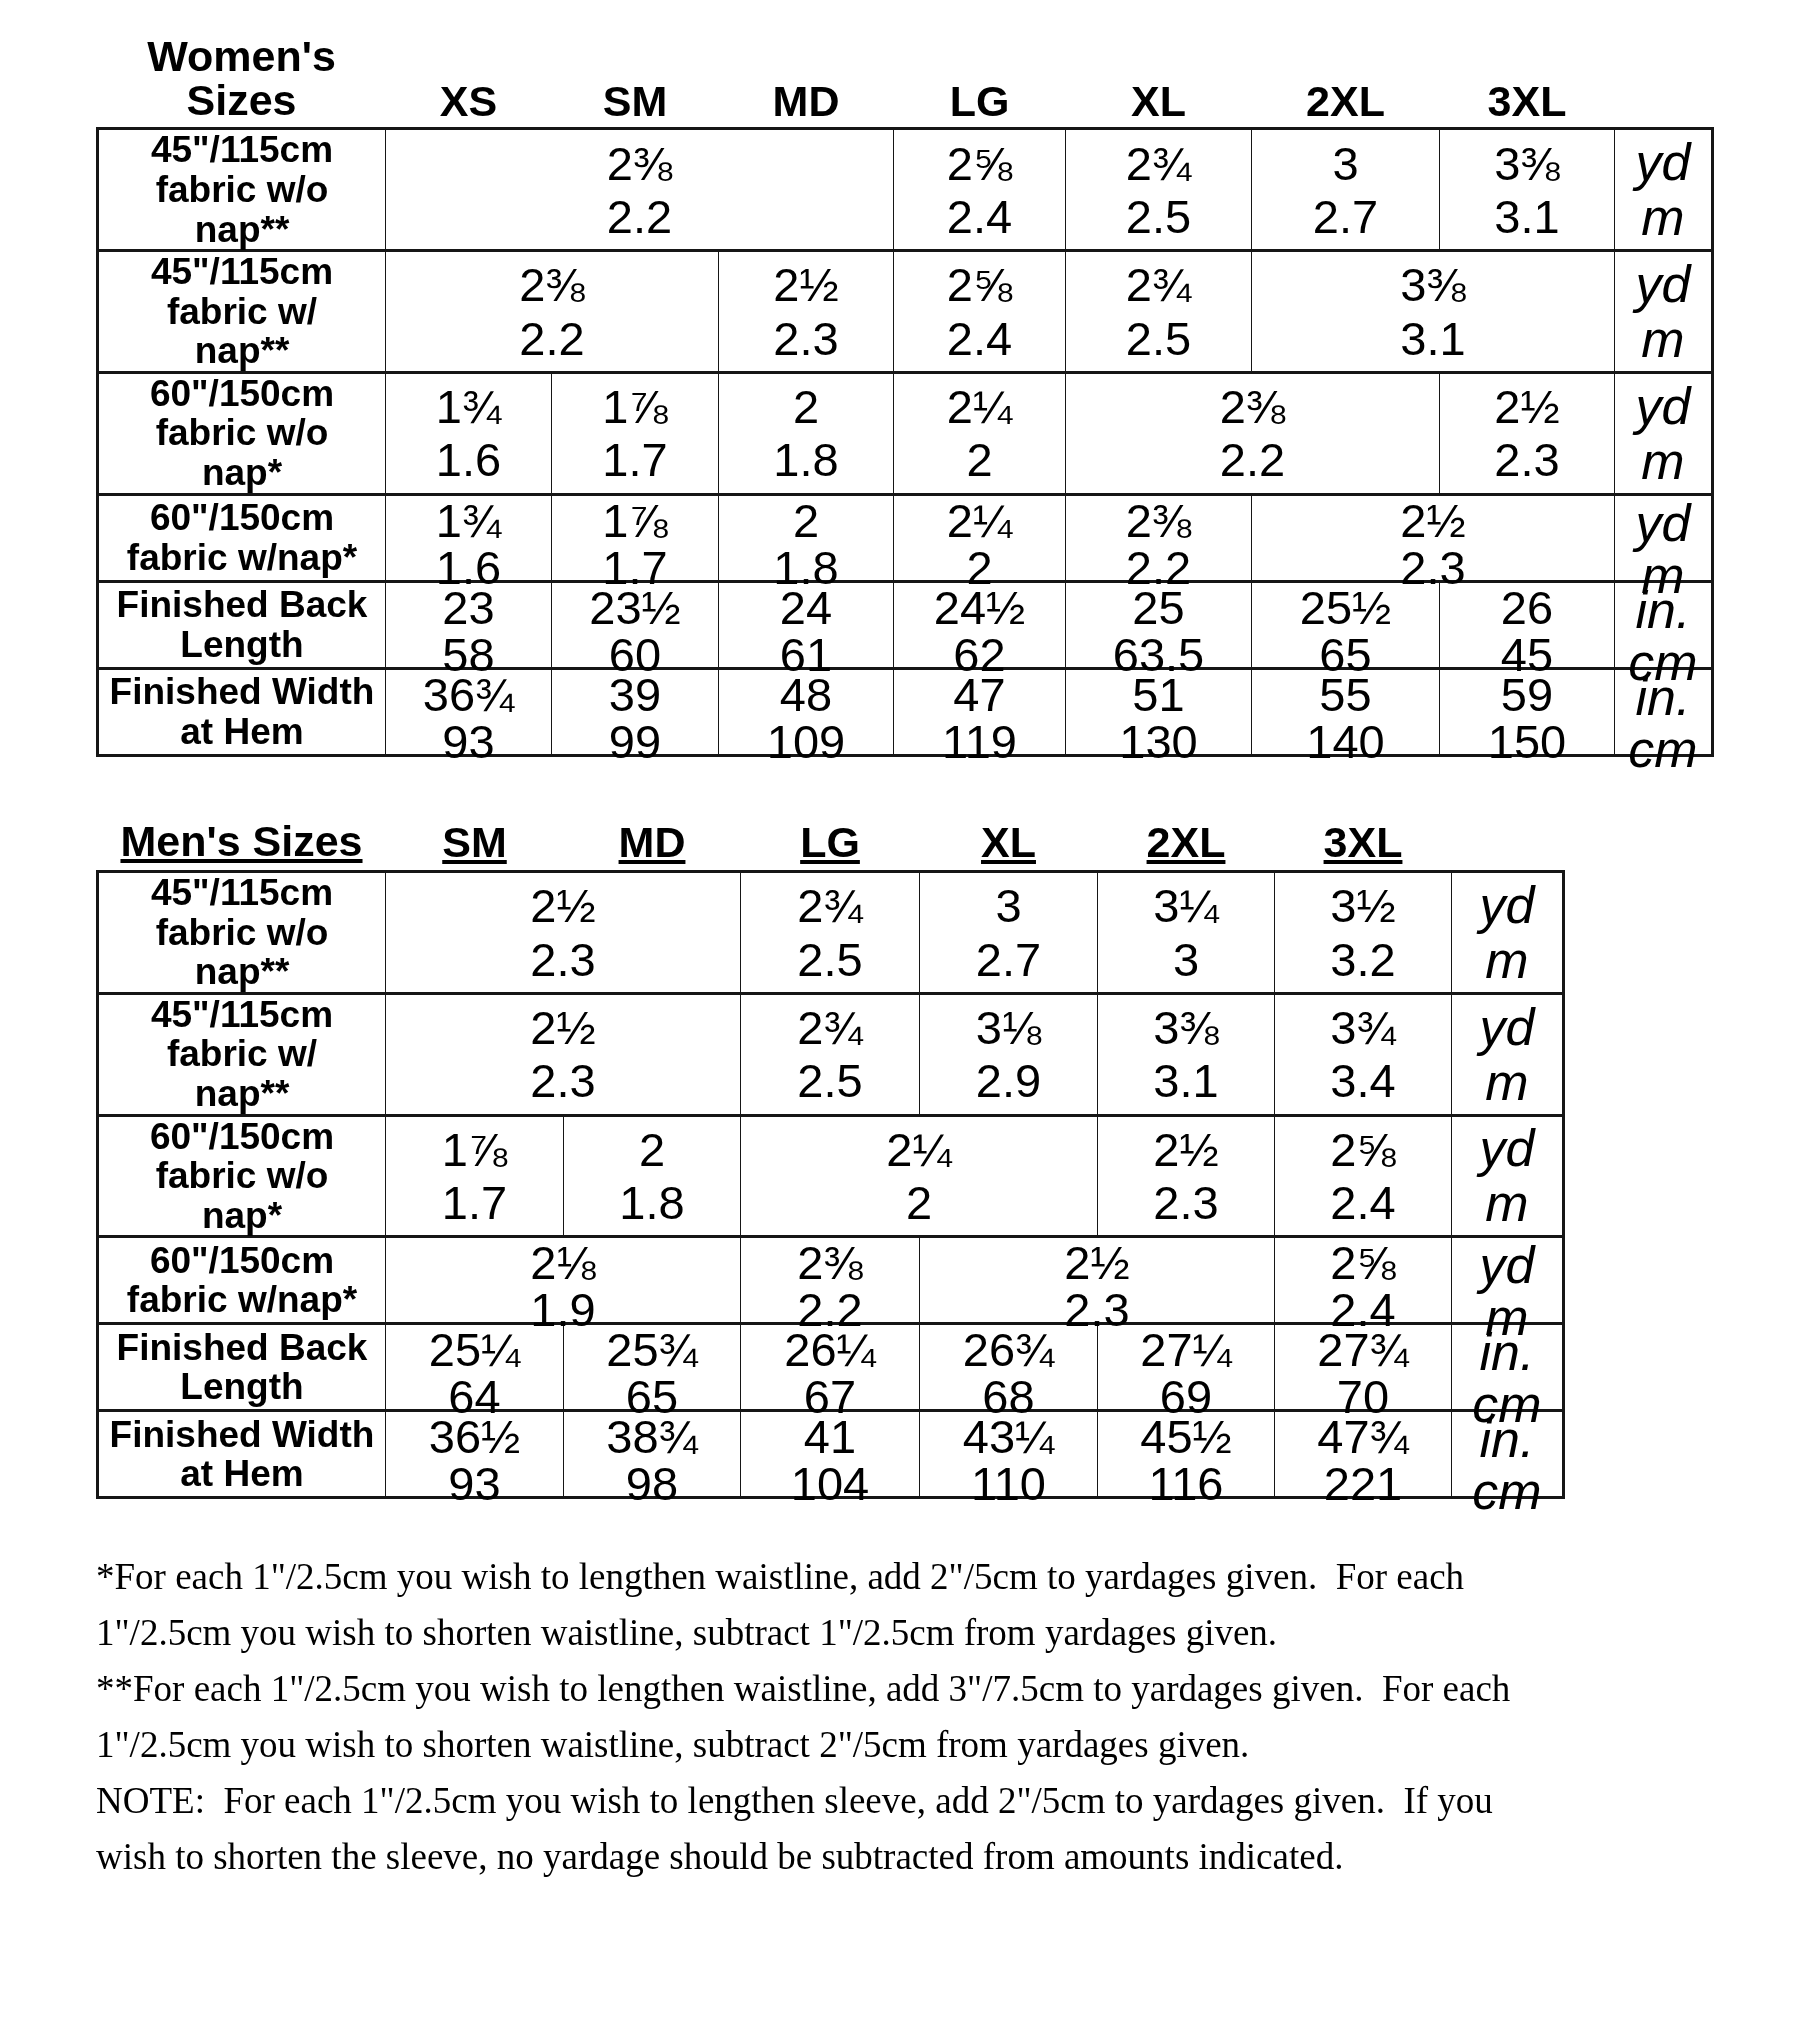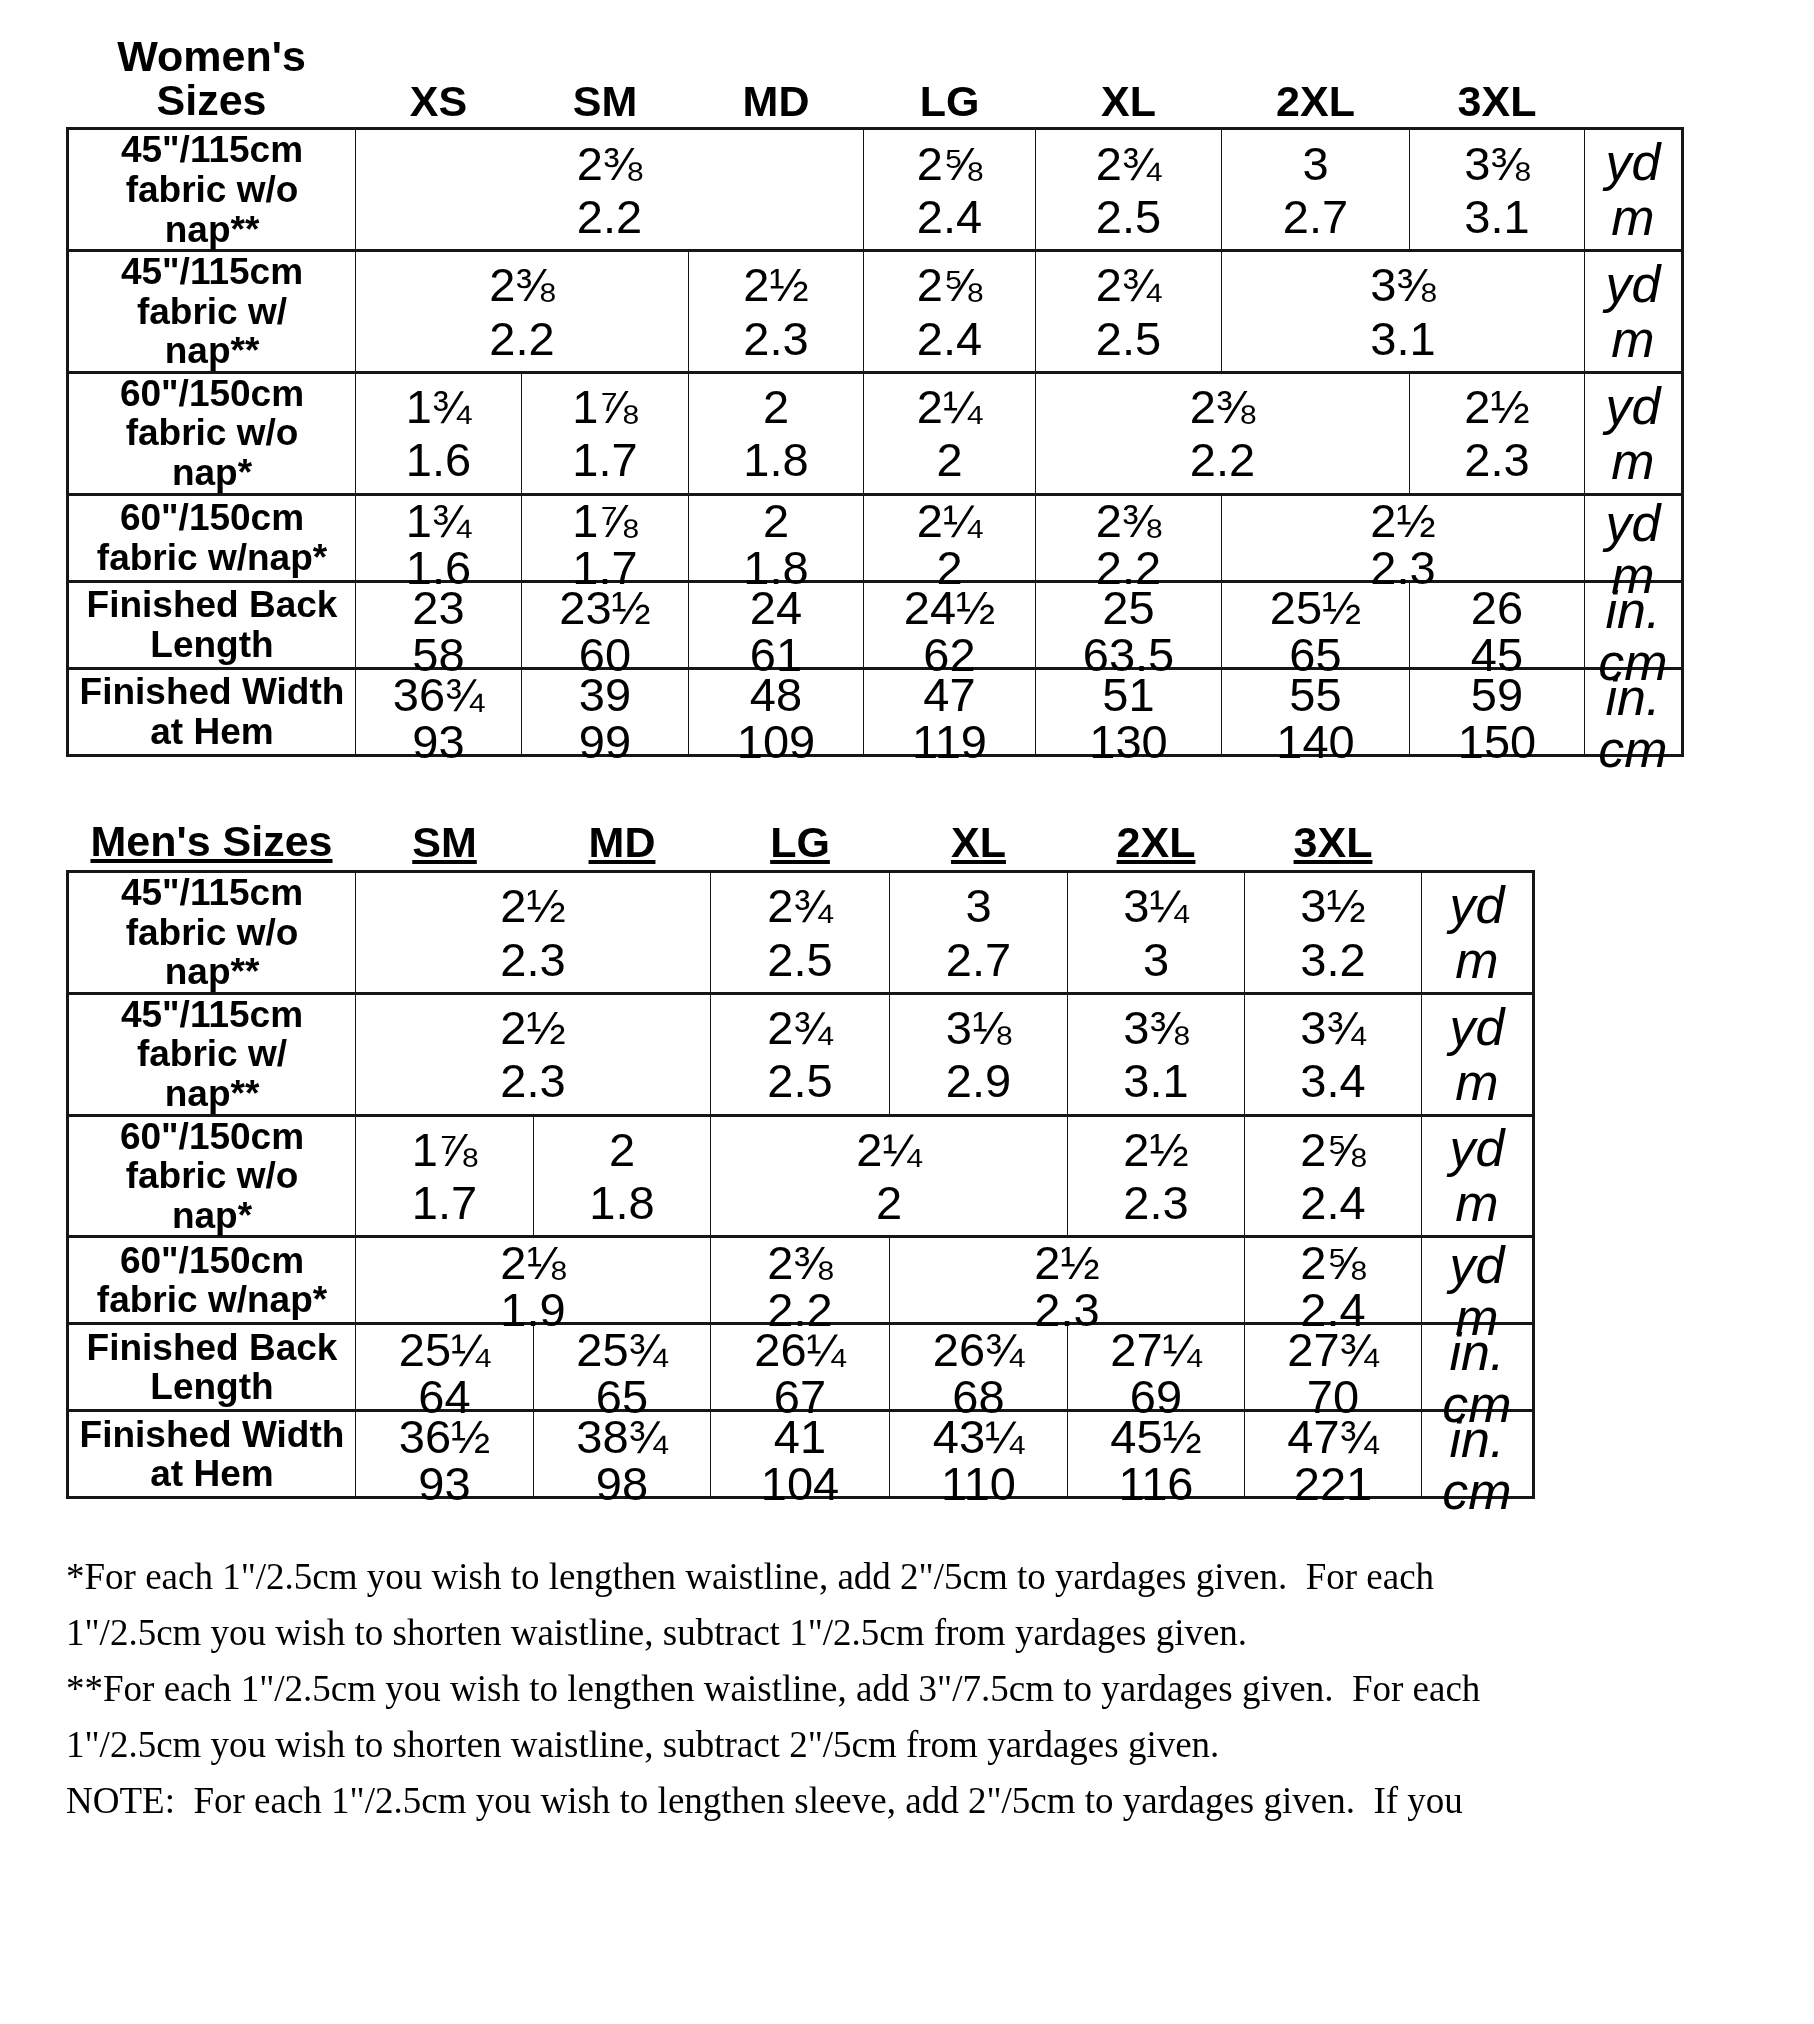--- a/index.html
+++ b/index.html
@@ -1,20 +1,20 @@
 <!DOCTYPE html>
 <html style="font-size:15px"><head>
 <meta charset="utf-8">
 <style>
   html,body { margin:0; padding:0; }
   body {
     width:1814px; height:2025px; background:#ffffff; color:#000;
     font-family:"Liberation Sans", sans-serif; overflow:hidden;
   }
-  .page { padding:35px 0 0 66px; }
+  .page { padding:35px 0 0 96px; }
 
   table.size-table { border-collapse:collapse; table-layout:fixed; }
   table.size-table td { padding:0; }
 
   
   table.size-table thead td {
     border:none; vertical-align:bottom; text-align:center;
     font-weight:bold; font-size:43px; line-height:1.0;
   }
   .women thead td { height:86px; padding-bottom:4.7px; }
@@ -664,15 +664,16 @@
           </td>
         </tr>
       </tbody>
     </table>
   <div class="footnotes">
       <div class="footnote-line"><span>*For each 1"/2.5cm you wish to lengthen waistline, add 2"/5cm to yardages given.  For each</span></div>
       <div class="footnote-line"><span>1"/2.5cm you wish to shorten waistline, subtract 1"/2.5cm from yardages given.</span></div>
       <div class="footnote-line"><span>**For each 1"/2.5cm you wish to lengthen waistline, add 3"/7.5cm to yardages given.  For each</span></div>
       <div class="footnote-line"><span>1"/2.5cm you wish to shorten waistline, subtract 2"/5cm from yardages given.</span></div>
       <div class="footnote-line"><span class="fn-bold">NOTE</span><span>:  For each 1"/2.5cm you wish to lengthen sleeve, add 2"/5cm to yardages given.  If you</span></div>
+      <div class="footnote-line"><span>wish to shorten the sleeve, no yardage should be subtracted from amounts indicated.</span></div>
     </div>
 </div>
 
 
 </body></html>

